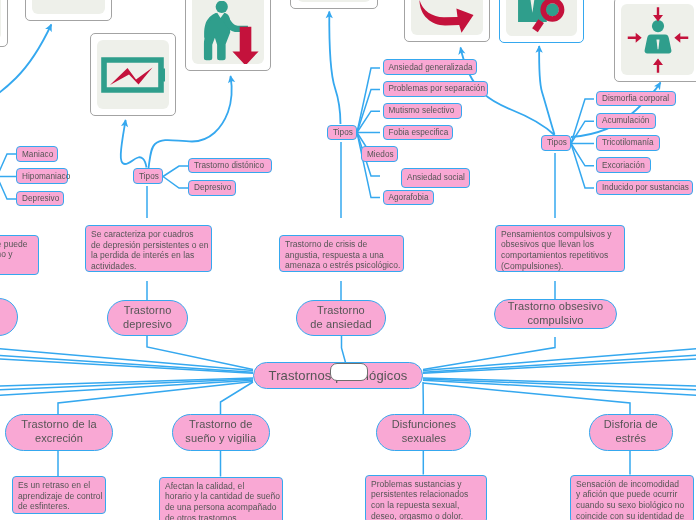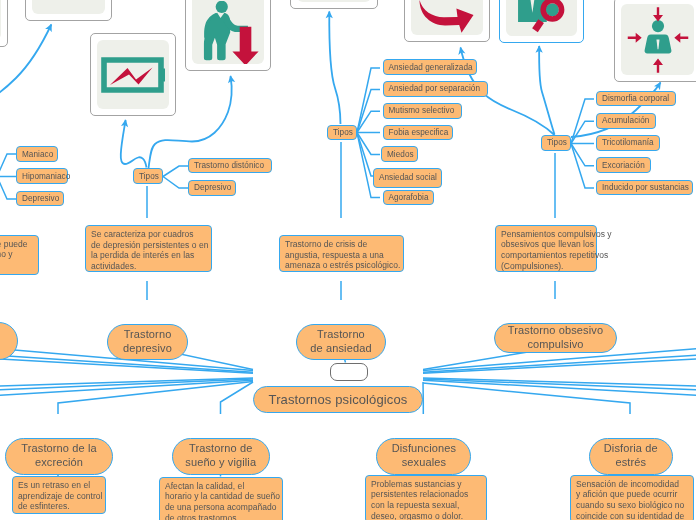--- a/index.html
+++ b/index.html
@@ -1,23 +1,23 @@
 <!DOCTYPE html>
 <html><head>
 <meta charset="utf-8">
 <style>
   html,body{margin:0;padding:0;background:#fff;}
   body{width:696px;height:520px;overflow:hidden;
        font-family:"Liberation Sans",sans-serif;}
   #stage{position:relative;width:696px;height:520px;overflow:hidden;background:#fff;}
   svg#edges{position:absolute;left:0;top:0;width:696px;height:520px;}
-  .node{position:absolute;box-sizing:border-box;background:#fdba74;color:#555;}
+  .node{position:absolute;box-sizing:border-box;background:#f9a8d4;color:#555;}
   .pill{border:1.5px solid #35a8ef;border-radius:999px;text-align:center;
         display:flex;align-items:center;justify-content:center;
-        font-size:11px;line-height:13.8px;white-space:pre-line;letter-spacing:0.12px;margin-top:24px;}
+        font-size:11px;line-height:13.8px;white-space:pre-line;letter-spacing:0.12px;}
   .chip{border:1.4px solid #35a8ef;border-radius:4px;
         display:flex;align-items:center;padding-left:5px;
         font-size:8.2px;white-space:nowrap;letter-spacing:0.04px;}
   .para{border:1.5px solid #35a8ef;border-radius:4px;
         font-size:8.5px;line-height:10.7px;padding:3px 4px 3px 5px;
         box-sizing:border-box;letter-spacing:0.04px;white-space:pre;}
   .imgbox{position:absolute;box-sizing:border-box;border:1px solid #a3a3a3;
           border-radius:5px;background:#fff;padding:6px;}
   .imgbox.sel{border:1.4px solid #35a8ef;}
   .imginner{background:#eef0ea;border-radius:6px;width:100%;height:100%;
@@ -231,32 +231,32 @@
   <span>Trastorno
 depresivo</span></div>
 
 <div class="node chip" style="left:327px;top:124.5px;width:29.5px;height:15.8px">
   <span>Tipos</span>
     </div>
 <div class="node chip" style="left:382.5px;top:59.4px;width:94px;height:15.8px">
   <span>Ansiedad generalizada</span>
     </div>
 <div class="node chip" style="left:382.5px;top:81.1px;width:105px;height:15.8px">
-  <span>Ansiedad por separación</span>
+  <span>Problemas por separación</span>
     </div>
 <div class="node chip" style="left:382.5px;top:102.8px;width:79.5px;height:15.8px">
   <span>Mutismo selectivo</span>
     </div>
 <div class="node chip" style="left:382.5px;top:124.5px;width:70.5px;height:15.8px">
   <span>Fobia especifica</span>
     </div>
-<div class="node chip" style="left:381px;top:146.2px;width:37px;height:15.8px">
+<div class="node chip" style="left:361px;top:146.2px;width:37px;height:15.8px">
   <span>Miedos</span>
     </div>
-<div class="node chip" style="left:373px;top:167.9px;width:68.5px;height:20px">
+<div class="node chip" style="left:401px;top:167.9px;width:68.5px;height:20px">
   <span>Ansiedad social</span>
     </div>
 <div class="node chip" style="left:382.5px;top:189.6px;width:51.7px;height:15.8px">
   <span>Agorafobia</span>
     </div>
 <div class="node para" style="left:279px;top:235px;width:125px;height:36.5px"><span>Trastorno de crisis de
 angustia, respuesta a una
 amenaza o estrés psicológico.</span></div>
 <div class="node pill" style="left:296px;top:300px;width:90px;height:36px">
   <span>Trastorno
@@ -273,21 +273,21 @@
     </div>
 <div class="node chip" style="left:596px;top:135.1px;width:64px;height:15.8px">
   <span>Tricotilomanía</span>
     </div>
 <div class="node chip" style="left:596px;top:157.4px;width:54.5px;height:15.8px">
   <span>Excoriación</span>
     </div>
 <div class="node chip" style="left:596px;top:179.7px;width:96.5px;height:15.8px">
   <span>Inducido por sustancias</span>
     </div>
-<div class="node para" style="left:495px;top:224.5px;width:102px;height:47px"><span>Pensamientos compulsivos y
+<div class="node para" style="left:495px;top:224.5px;width:130px;height:47px"><span>Pensamientos compulsivos y
 obsesivos que llevan los
 comportamientos repetitivos
 (Compulsiones).</span></div>
 <div class="node pill" style="left:494px;top:299px;width:123px;height:30px">
   <span>Trastorno obsesivo
 compulsivo</span></div>
 
 <div class="node pill" style="left:5px;top:413.6px;width:108px;height:37px">
   <span>Trastorno de la
 excreción</span></div>

